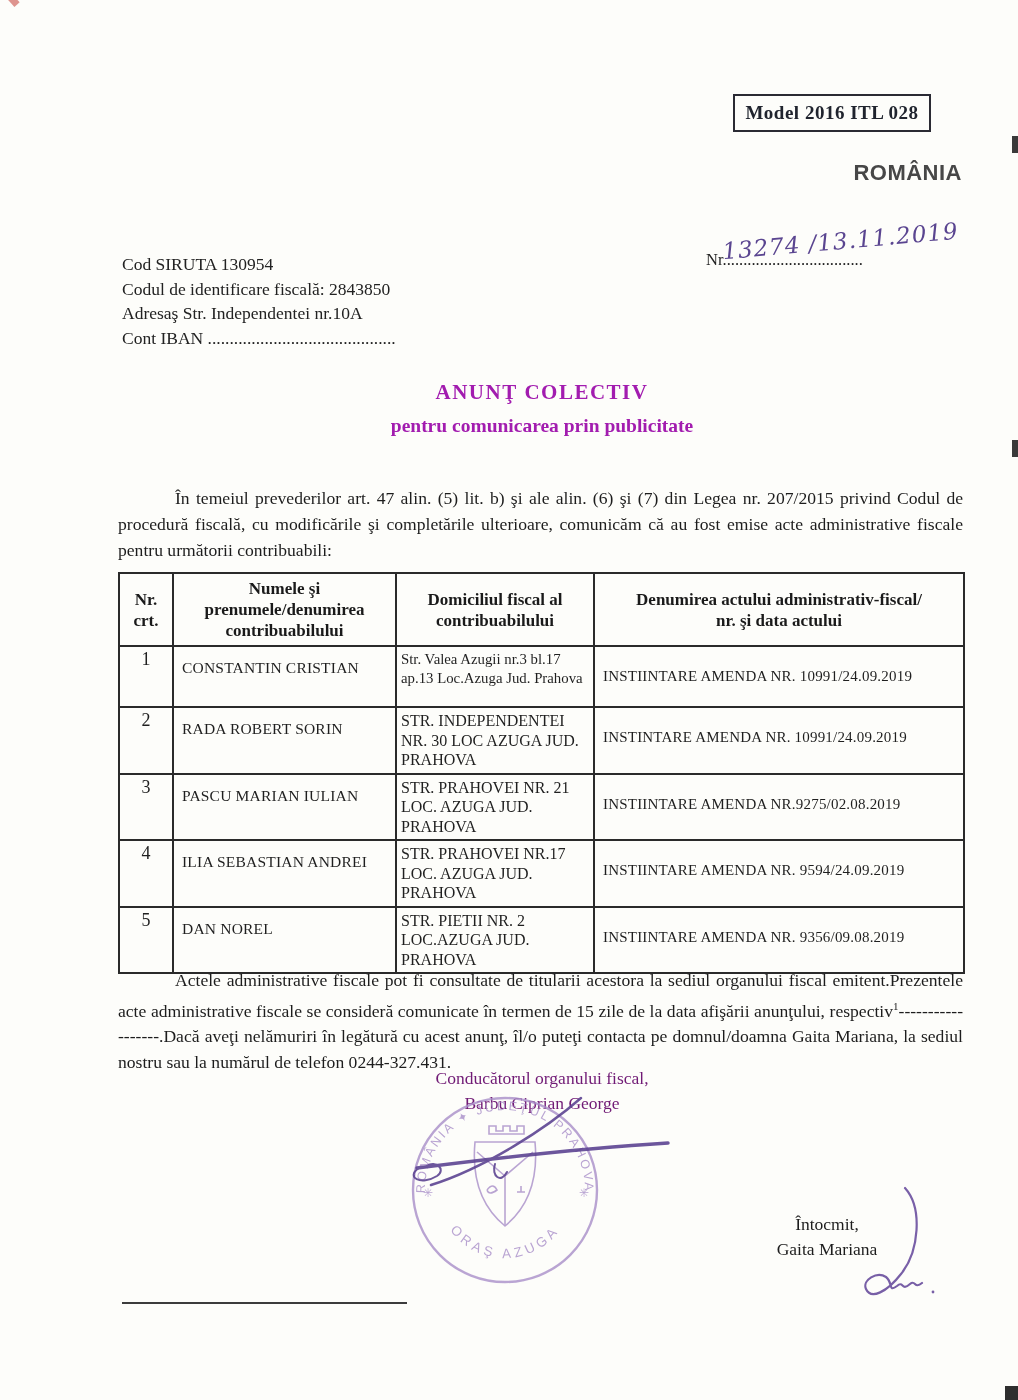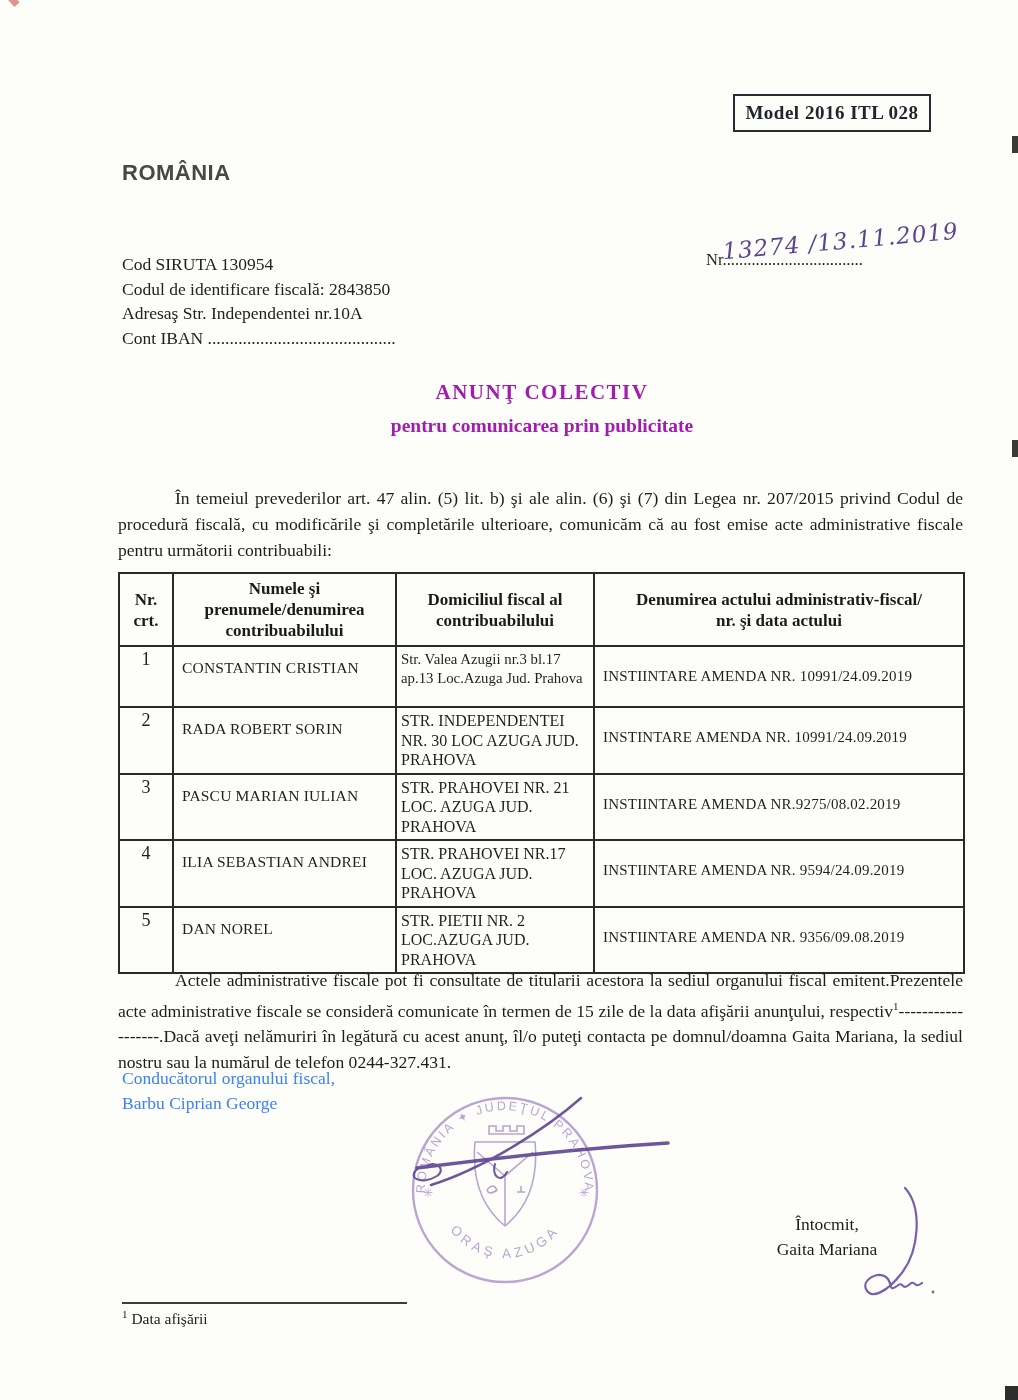--- a/index.html
+++ b/index.html
@@ -12,21 +12,21 @@
   .abs{position:absolute;}
 
   
   .model-box{
     left:733px;top:94px;width:194px;height:34px;
     border:2px solid #2a2a33;display:flex;align-items:center;justify-content:center;
     font-weight:bold;font-size:19px;color:#20242e;letter-spacing:.5px;
   }
 
   
-  .header-block{left:122px;top:160px;width:840px;text-align:left;
+  .header-block{left:122px;top:160px;width:840px;text-align:right;
     font-family:"Liberation Sans", sans-serif;font-weight:bold;color:#474747;}
   .header-country{font-size:22px;letter-spacing:.5px;line-height:26px;}
   .header-sub{font-size:15.5px;line-height:20px;}
 
   
   .fiscal-block{left:122px;top:252px;font-size:17.5px;line-height:24.5px;color:#222;}
 
   
   .nr-block{left:706px;top:250px;font-size:16.5px;color:#222;white-space:nowrap;}
   .nr-handwritten{
@@ -58,22 +58,22 @@
     white-space:pre-line;line-height:21px;padding:4px 6px;color:#1a1a1a;
   }
   .col-nr{width:54px;} .col-name{width:223px;} .col-dom{width:198px;} .col-act{width:370px;}
   .cell-nr{font-size:18px;text-align:center;padding:2px 0;}
   .cell-name{font-size:15.5px;padding:12px 8px;letter-spacing:.2px;}
   .cell-dom{font-size:16px;line-height:19.5px;padding:3px 4px;}
   .cell-act{font-size:15px;padding:21px 8px;letter-spacing:.2px;}
   tr.row-first .cell-dom{font-size:14.8px;line-height:19px;}
 
   
-  .conducator{left:122px;top:1066px;width:840px;
-    font-size:17.5px;line-height:25px;color:#3b82f6;}
+  .conducator{left:122px;top:1066px;width:840px;text-align:center;
+    font-size:17.5px;line-height:25px;color:#701a75;}
 
   
   .intocmit{left:762px;top:1212px;width:130px;text-align:center;
     font-size:17.5px;line-height:25px;color:#1d1d1d;white-space:nowrap;}
 
   
   .footnote{left:122px;top:1302px;width:300px;font-size:15.5px;color:#222;}
   .footnote-rule{width:285px;border-top:2px solid #3c3c3c;margin-bottom:4px;}
   sup{font-size:11px;}
   .artifact-red{
@@ -149,21 +149,21 @@
     <tr>
       <td class="cell-nr">2</td>
       <td class="cell-name">RADA ROBERT SORIN</td>
       <td class="cell-dom">STR. INDEPENDENTEI NR. 30 LOC AZUGA JUD. PRAHOVA</td>
       <td class="cell-act">INSTINTARE AMENDA NR. 10991/24.09.2019</td>
     </tr>
     <tr>
       <td class="cell-nr">3</td>
       <td class="cell-name">PASCU MARIAN IULIAN</td>
       <td class="cell-dom">STR. PRAHOVEI NR. 21 LOC. AZUGA JUD. PRAHOVA</td>
-      <td class="cell-act">INSTIINTARE AMENDA NR.9275/08.02.2019</td>
+      <td class="cell-act">INSTIINTARE AMENDA NR.9275/02.08.2019</td>
     </tr>
     <tr>
       <td class="cell-nr">4</td>
       <td class="cell-name">ILIA SEBASTIAN ANDREI</td>
       <td class="cell-dom">STR. PRAHOVEI NR.17 LOC. AZUGA JUD. PRAHOVA</td>
       <td class="cell-act">INSTIINTARE AMENDA NR. 9594/24.09.2019</td>
     </tr>
     <tr>
       <td class="cell-nr">5</td>
       <td class="cell-name">DAN NOREL</td>
@@ -219,14 +219,13 @@
 
 <svg class="abs" style="left:845px;top:1180px;" width="100" height="135" viewBox="0 0 100 135">
   <g stroke="#6a4f9e" stroke-width="2.2" fill="none" stroke-linecap="round" opacity="0.9">
     <path d="M 60,8 C 78,28 74,72 56,94 C 42,112 26,120 21,109 C 17,100 32,91 41,97 C 48,102 43,113 52,106 C 59,100 56,112 65,104 C 71,99 69,110 77,103"></path>
     <circle cx="88" cy="112" r="1.4" fill="#6a4f9e" stroke="none"></circle>
   </g>
 </svg>
 
 <div class="abs footnote">
   <div class="footnote-rule"></div>
-  <div><sup>1</sup> <span>Data afişării</span></div>
 </div>
 
 </body></html>

